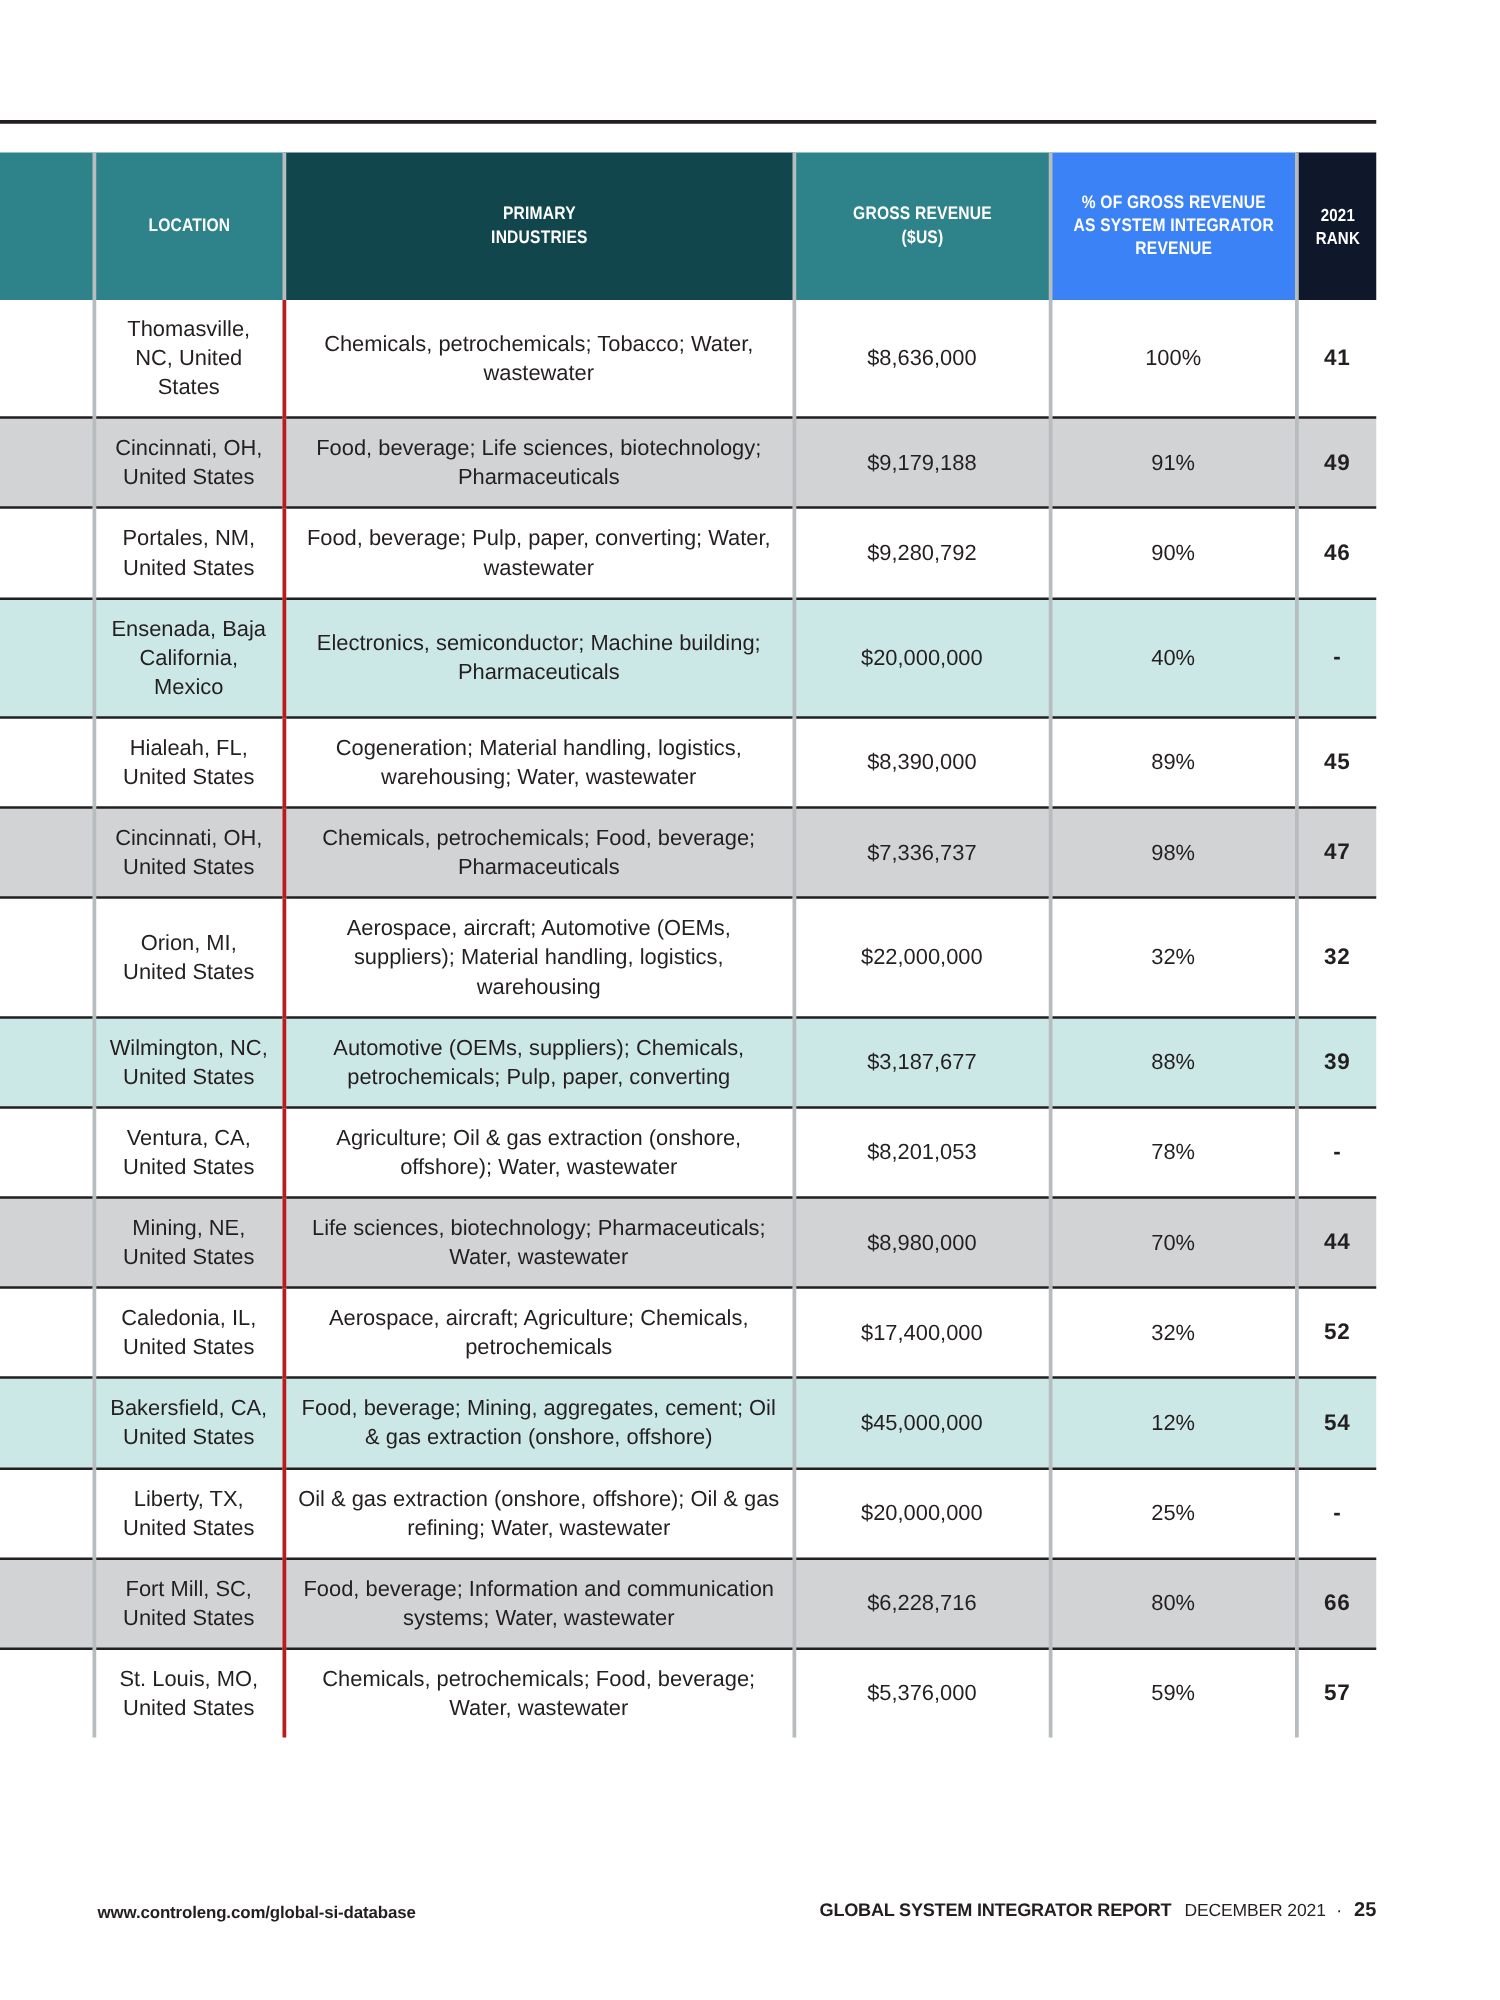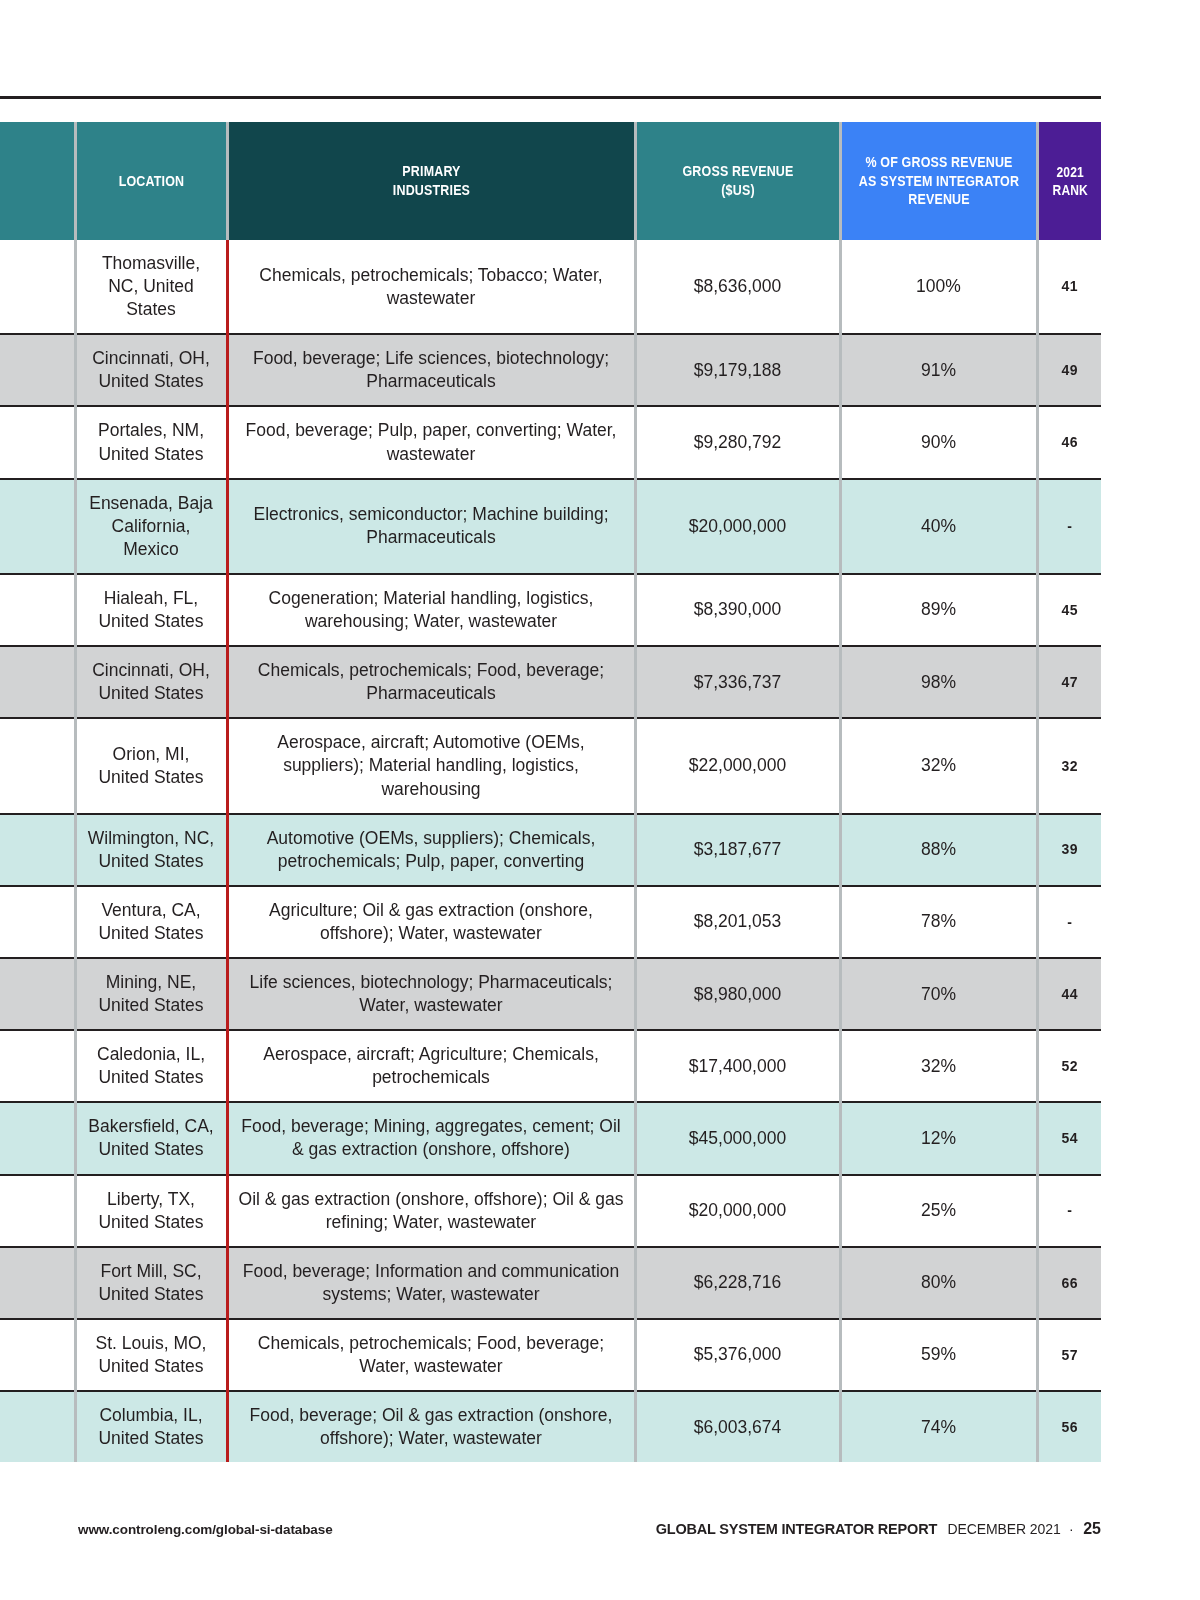--- a/index.html
+++ b/index.html
@@ -82,21 +82,21 @@
   th.h-rev {
     background: #2e8289;
     border-right: 3px solid #b7bcbe;
   }
   th.h-pct {
     background: #3b82f6;
     border-right: 3px solid #b7bcbe;
     text-align: center;
   }
   th.h-rank {
-    background: #4c1d95;
+    background: #0f172a;
     font-size: 14px;
     line-height: 1.3;
   }
   .hdr-condensed {
     display: block;
     transform: scaleX(0.86);
     transform-origin: center;
     white-space: nowrap;
   }
 
@@ -113,21 +113,21 @@
   }
   tbody tr:first-child td { border-top: none; }
 
   td.c-blank-cell { border-right: 3px solid #b7bcbe; padding: 0; }
   td.c-loc-cell   { border-right: 3px solid #b91c1c; }
   td.c-ind-cell   { border-right: 3px solid #b7bcbe; }
   td.c-rev-cell   { border-right: 3px solid #b7bcbe; white-space: nowrap; }
   td.c-pct-cell   { border-right: 3px solid #b7bcbe; white-space: nowrap; }
   td.c-rank-cell  {
     font-weight: bold;
-    font-size: 14px;
+    font-size: 18px;
     letter-spacing: 0.5px;
   }
 
   
   tr.row-white td { background: #ffffff; }
   tr.row-grey  td { background: #d2d3d4; }
   tr.row-mint  td { background: #ccE8E6; }
 
   
   .footer {
@@ -335,28 +335,20 @@
             <td class="c-rank-cell">66</td>
           </tr>
           <tr class="row-white">
             <td class="c-blank-cell"></td>
             <td class="c-loc-cell">St. Louis, MO, United States</td>
             <td class="c-ind-cell">Chemicals, petrochemicals; Food, beverage; Water, wastewater</td>
             <td class="c-rev-cell">$5,376,000</td>
             <td class="c-pct-cell">59%</td>
             <td class="c-rank-cell">57</td>
           </tr>
-          <tr class="row-mint">
-            <td class="c-blank-cell"></td>
-            <td class="c-loc-cell">Columbia, IL, United States</td>
-            <td class="c-ind-cell">Food, beverage; Oil &amp; gas extraction (onshore, offshore); Water, wastewater</td>
-            <td class="c-rev-cell">$6,003,674</td>
-            <td class="c-pct-cell">74%</td>
-            <td class="c-rank-cell">56</td>
-          </tr>
         </tbody>
     </table>
   </div>
 
   <div class="footer">
     <div class="footer-inner">
       <div class="footer-left">www.controleng.com/global-si-database</div>
       <div class="footer-right">
         <span class="f-report">GLOBAL SYSTEM INTEGRATOR REPORT</span>
         <span class="f-date">DECEMBER 2021</span>

